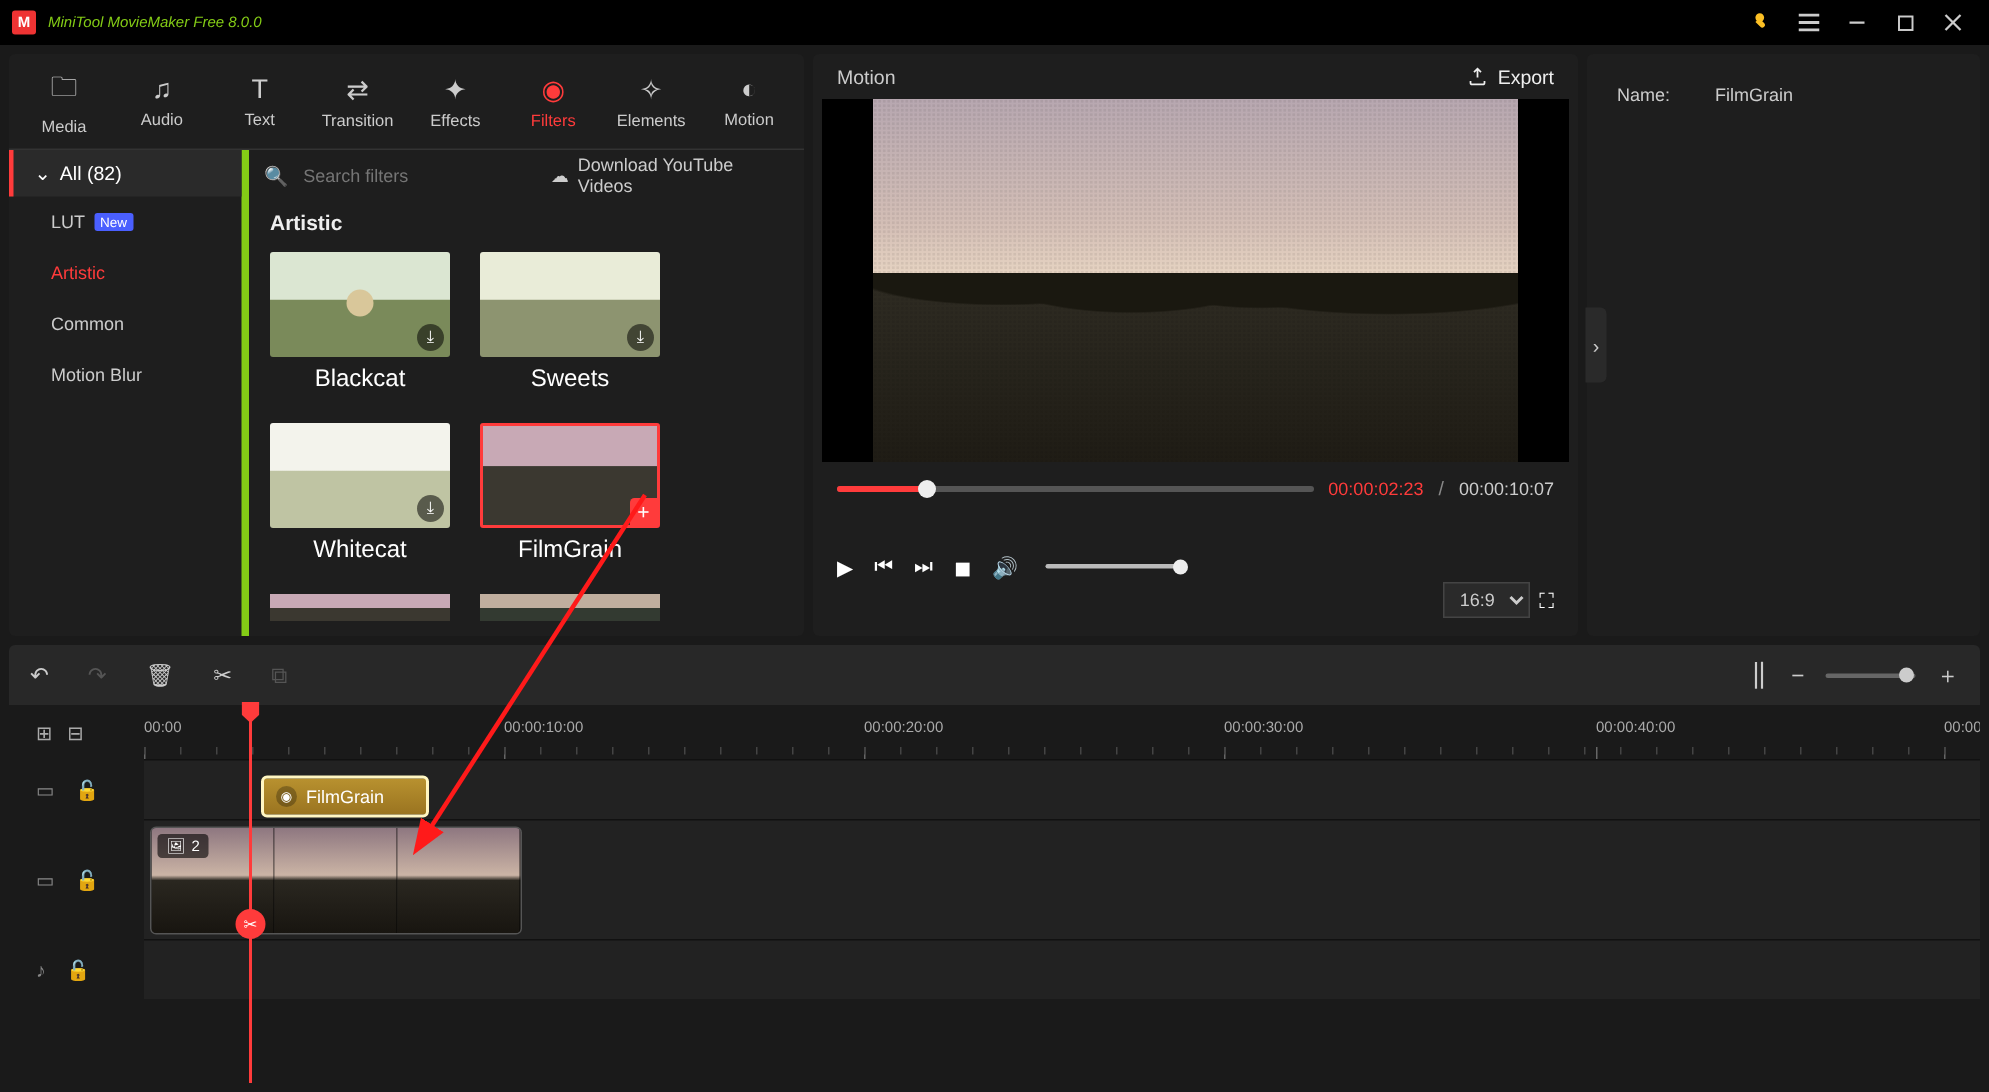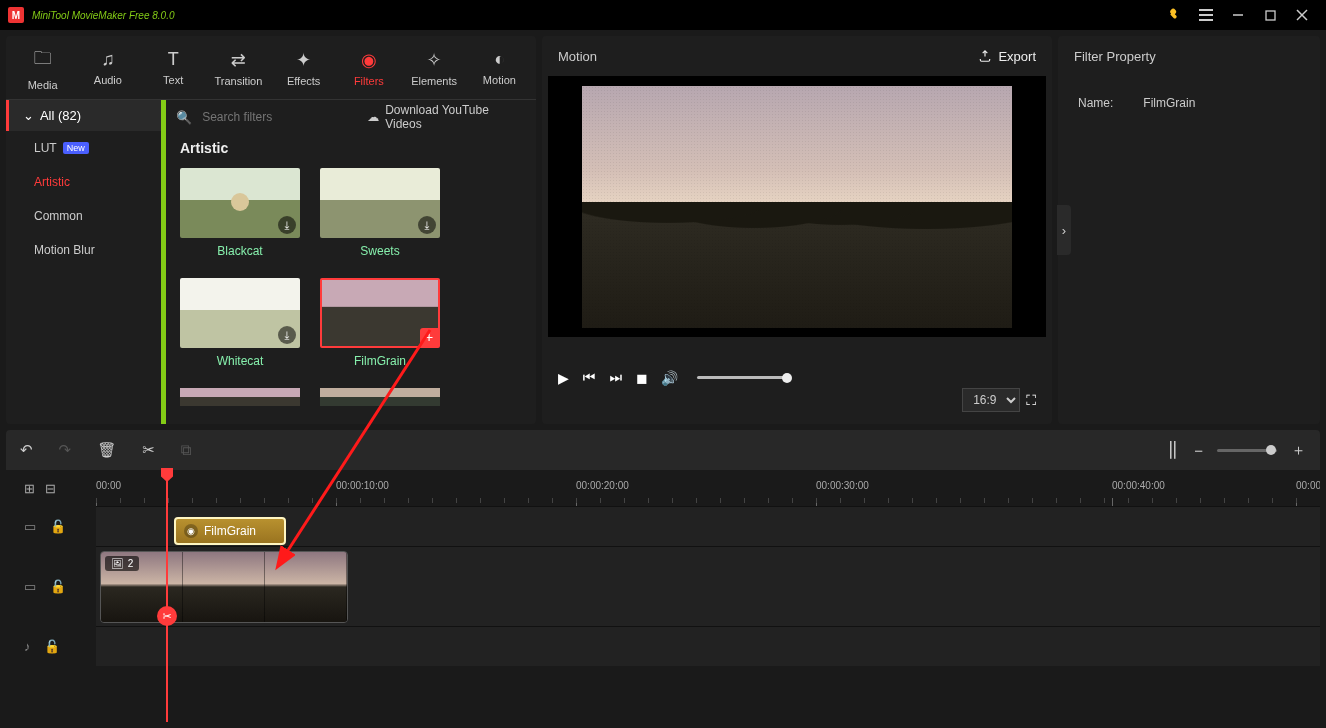--- a/index.html
+++ b/index.html
@@ -35,21 +35,21 @@
 .searchrow .sicon { color:#888; }
 .searchrow input { background: transparent; border: none; outline: none; color: #ccc; flex: 1; font-size: 12px; }
 .searchrow .dl { color: #ccc; font-size: 12px; display:flex;align-items:center;gap:6px; cursor:pointer;}
 .sectiontitle { padding: 6px 14px; color: #eee; font-weight: 600; font-size: 14px; }
 .thumbs { display: flex; flex-wrap: wrap; gap: 20px; padding: 6px 14px; overflow:auto; }
 .thumbcol { display:flex; flex-direction:column; align-items:center; gap:6px; }
 .thumb { width: 120px; height: 70px; border-radius: 2px; position: relative; background-size:cover; cursor:pointer;}
 .thumb.sel { border: 2px solid #ff3b3b; }
 .thumb .dlicon { position:absolute; right:4px; bottom:4px; width:18px;height:18px;background:#0008;border-radius:50%;display:flex;align-items:center;justify-content:center;color:#fff;font-size:11px;}
 .thumb .addicon { position:absolute; right:0; bottom:0; width:18px;height:18px;background:#ff3b3b;display:flex;align-items:center;justify-content:center;color:#fff;font-size:14px;border-top-left-radius:3px;}
-.thumbname { font-size: 12px; color: #86efac; }
+.thumbname { font-size: 16px; color: #ffffff; }
 
 
 .bg-field { background: linear-gradient(#dbe6d2 45%, #7a8a5a 46%); }
 .bg-field::after{content:"";position:absolute;left:50%;top:35%;width:18px;height:18px;border-radius:50%;background:#d9c79a;transform:translateX(-50%);} 
 .bg-sweets { background: linear-gradient(#e9ecd8 45%, #8d9470 46%); }
 .bg-white { background: linear-gradient(#f3f3ec 45%, #bfc4a3 46%); }
 .bg-grain { background: linear-gradient(#c8a9b5 40%, #3b3830 41%); }
 .bg-partial { width:120px; height:18px; background:linear-gradient(#c8a9b5 50%,#3b3830 51%);}
 
 
@@ -259,40 +259,46 @@
             <svg width="14" height="14" viewBox="0 0 24 24" fill="none" stroke="currentColor" stroke-width="2">
               <path d="M12 3v10M8 7l4-4 4 4M4 17v2a2 2 0 002 2h12a2 2 0 002-2v-2"></path>
             </svg>
           </span>
         <span>Export</span>
       </div>
     </div>
     <div class="pscreen">
         <div class="frame"></div>
       </div>
+    <div class="pprog">
+      <div class="progtrack">
+          <div class="fill"></div>
+          <div class="knob"></div>
+        </div>
+      <span class="tcur">00:00:02:23</span>
+      <span style="color:#888">/</span>
+      <span class="ttot">00:00:10:07</span>
+    </div>
     <div class="pcontrols">
       <span class="btn">▶</span>
       <span class="btn">⏮</span>
       <span class="btn">⏭</span>
       <span class="btn">◼</span>
       <span class="btn">🔊</span>
       <div class="volslider">
           <div class="vk"></div>
         </div>
       <div class="aspect">
         <select><option>16:9</option></select>
         <span class="btn">⛶</span>
       </div>
     </div>
   </div>
 
   <div class="proppanel">
-    <div class="phead">
-        <span>Filter Property</span>
-      </div>
     <div class="row">
       <span>Name:</span>
       <span>FilmGrain</span>
     </div>
     <div class="expander">›</div>
   </div>
 </div>
 
 <div class="tltoolbar">
   <span class="tbtn">↶</span>
@@ -314,21 +320,21 @@
   <div class="ruler">
     <div class="rhead">
       <span style="color:#aaa">⊞</span>
       <span style="color:#aaa">⊟</span>
     </div>
     <div class="rulertrack" id="rulertrack">
         <div class="tick" style="left: 0px;">00:00</div>
         <div class="tick" style="left: 240px;">00:00:10:00</div>
         <div class="tick" style="left: 480px;">00:00:20:00</div>
         <div class="tick" style="left: 720px;">00:00:30:00</div>
-        <div class="tick" style="left: 1016px;">00:00:40:00</div>
+        <div class="tick" style="left: 968px;">00:00:40:00</div>
         <div class="tick" style="left: 1200px;">00:00:50:</div>
         <div class="minortick" style="left: 0px;"></div>
         <div class="minortick" style="left: 24px;"></div>
         <div class="minortick" style="left: 48px;"></div>
         <div class="minortick" style="left: 72px;"></div>
         <div class="minortick" style="left: 96px;"></div>
         <div class="minortick" style="left: 120px;"></div>
         <div class="minortick" style="left: 144px;"></div>
         <div class="minortick" style="left: 168px;"></div>
         <div class="minortick" style="left: 192px;"></div>

